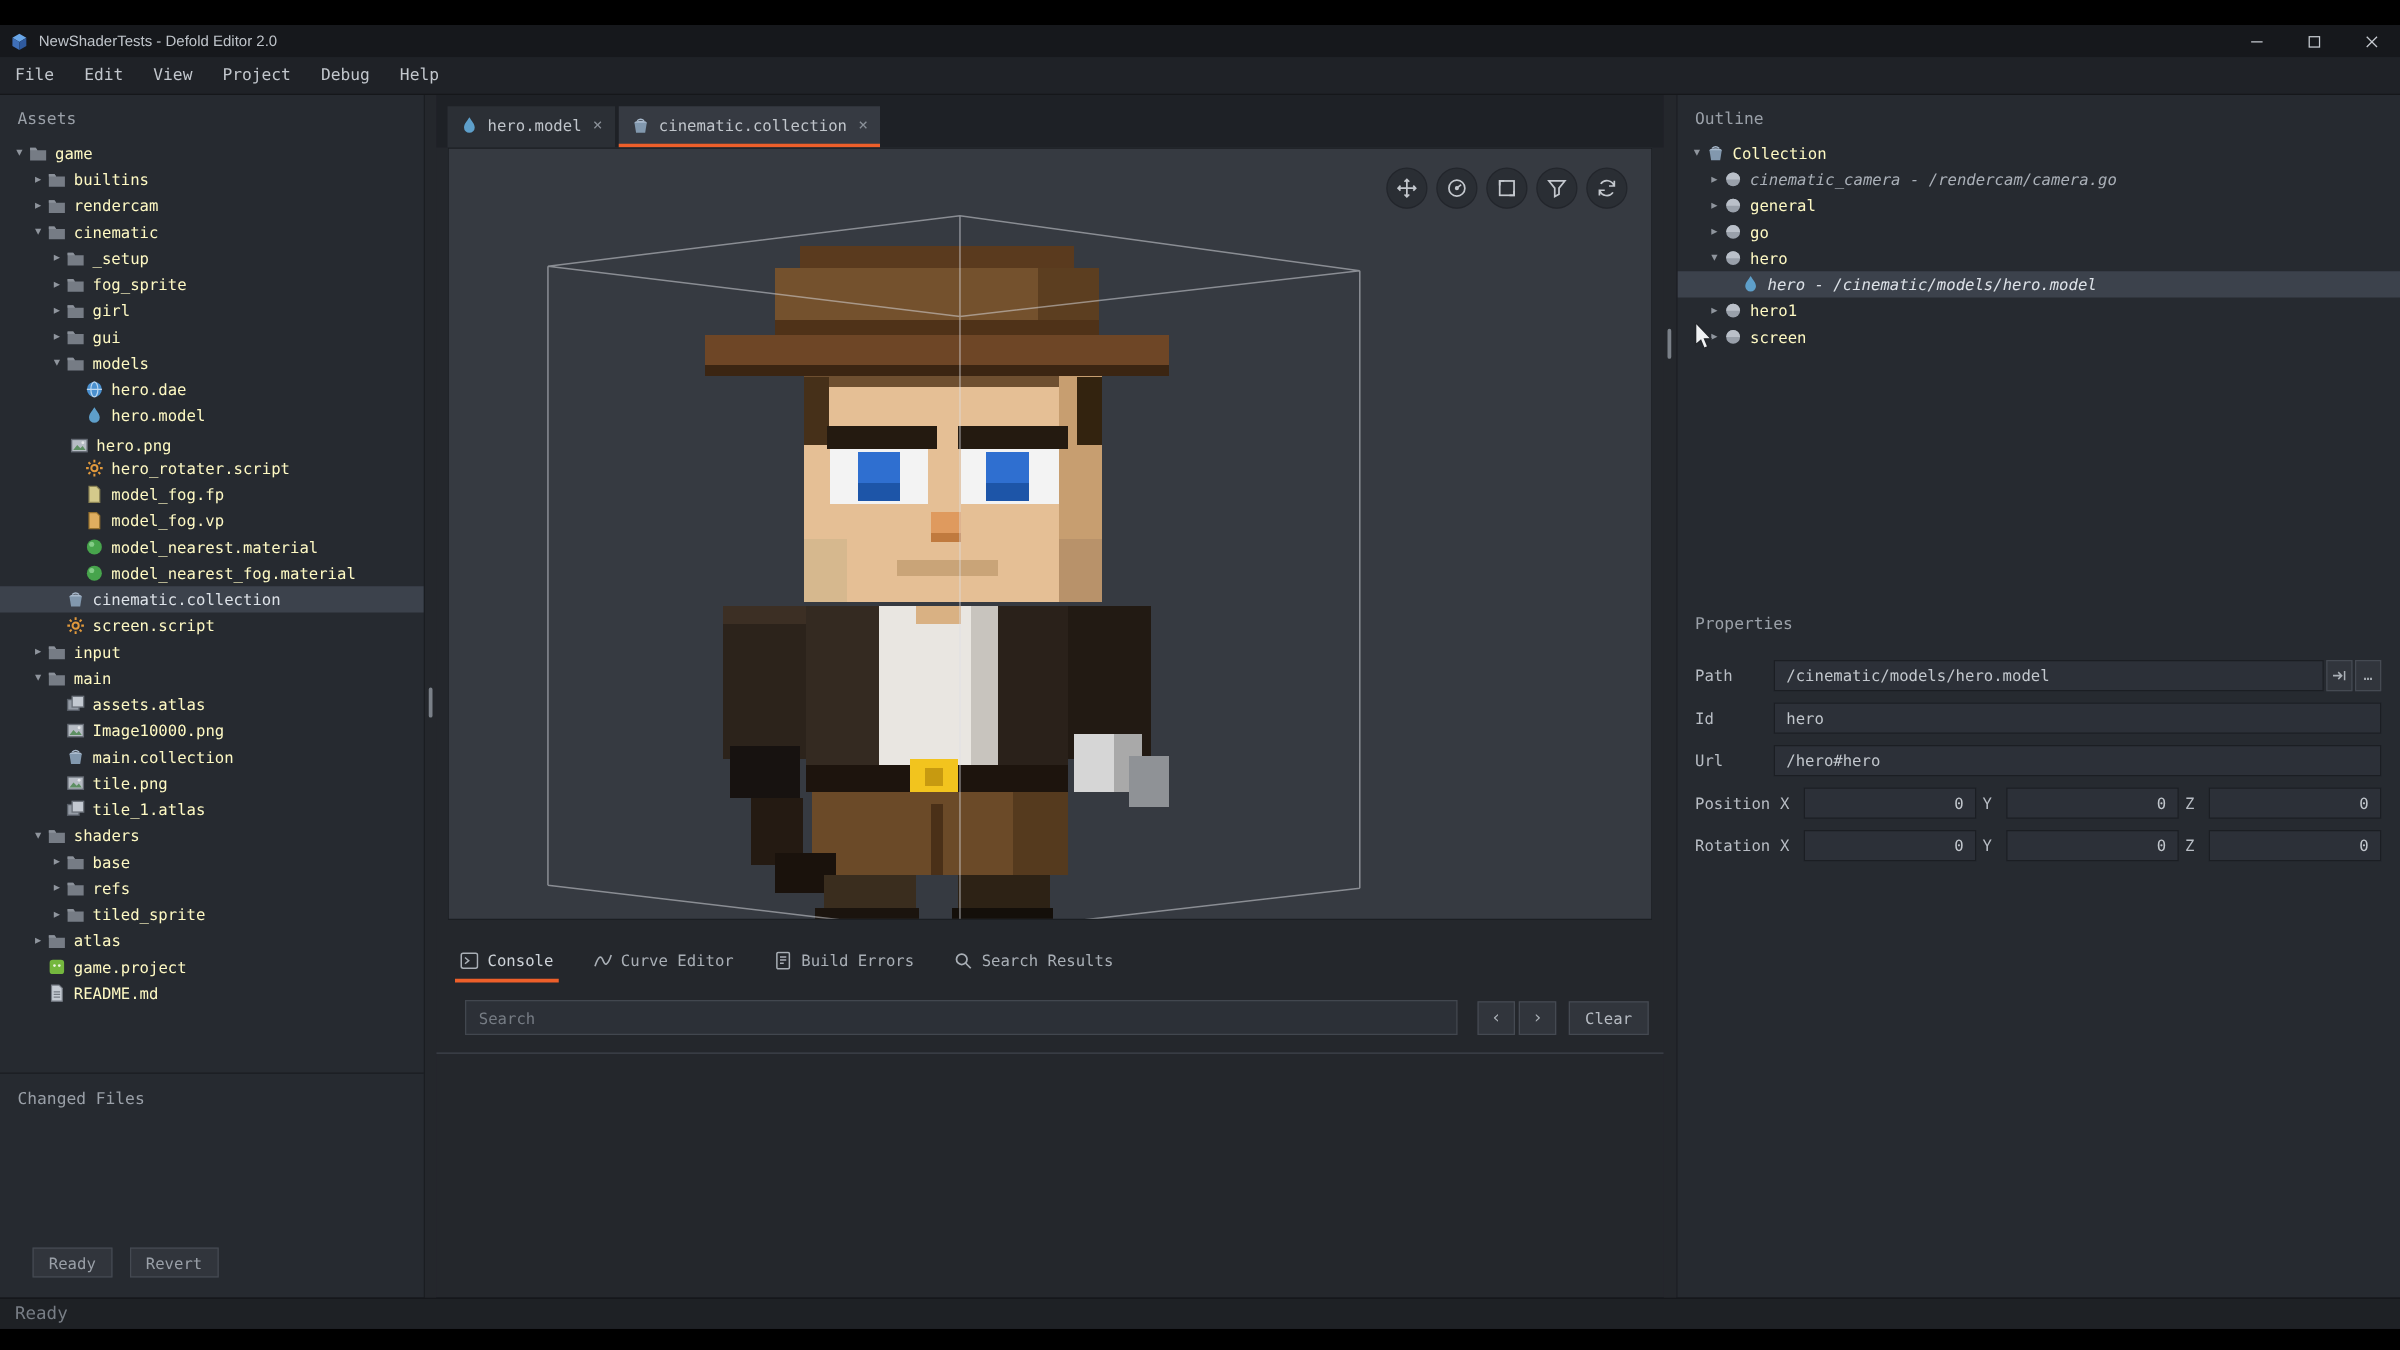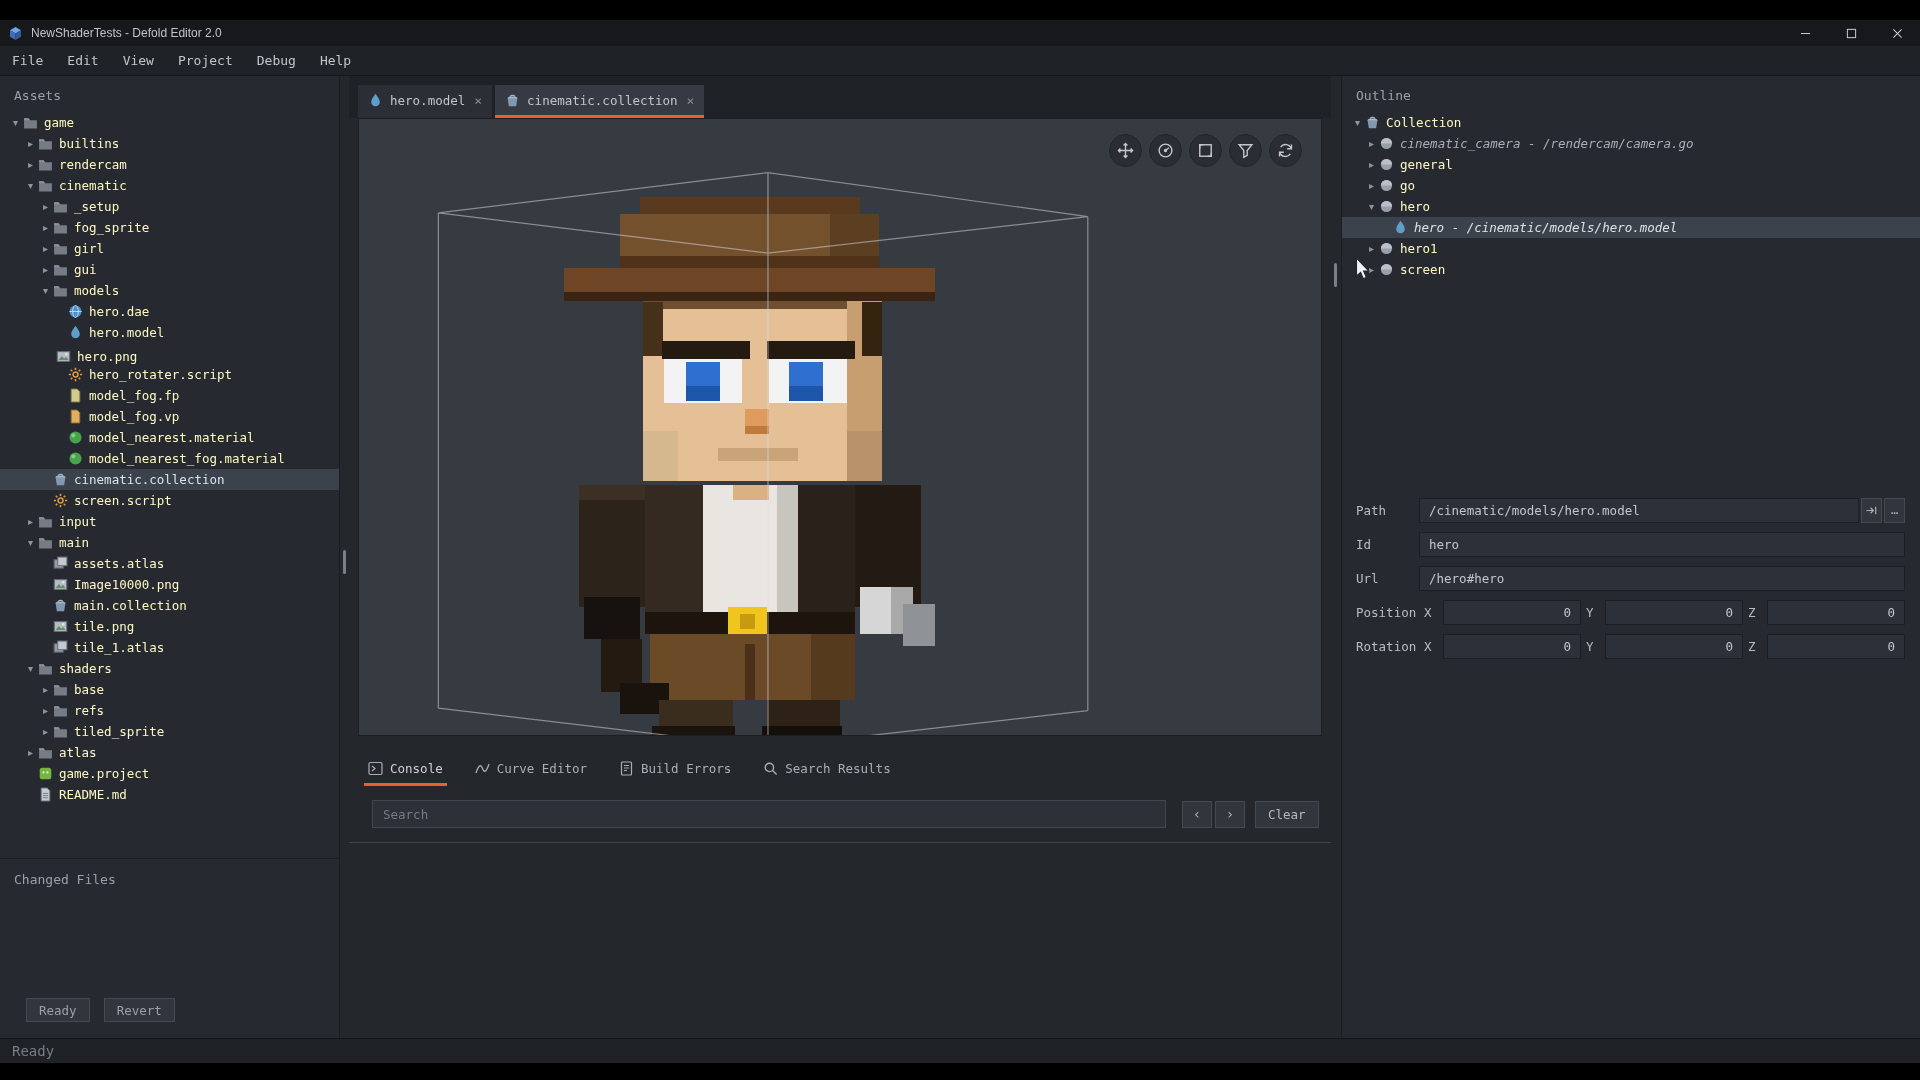--- a/index.html
+++ b/index.html
@@ -755,20 +755,21 @@
             <span class="icon">
               <svg viewBox="0 0 14 14">
                 <circle cx="7" cy="7" r="5.2" fill="#99a0aa"></circle>
                 <path d="M1.8 7a5.2 5.2 0 0 1 10.4 0z" fill="#bac0c9"></path>
               </svg>
             </span>
             <span class="tlabel">screen</span>
           </div>
         </div>
 
+      <div class="props-header">Properties</div>
       <div class="props">
 
         <div class="prop-row">
           <div class="prop-label">Path</div>
           <input class="prop-input" value="/cinematic/models/hero.model" style="">
           <div class="mini-btn">
               <span class="icon">
                 <svg viewBox="0 0 14 14" fill="none" stroke="#aab0b6" stroke-width="1.3">
                   <path d="M1.5 7h7M6 4l3 3-3 3M11.5 3v8"></path>
                 </svg>

